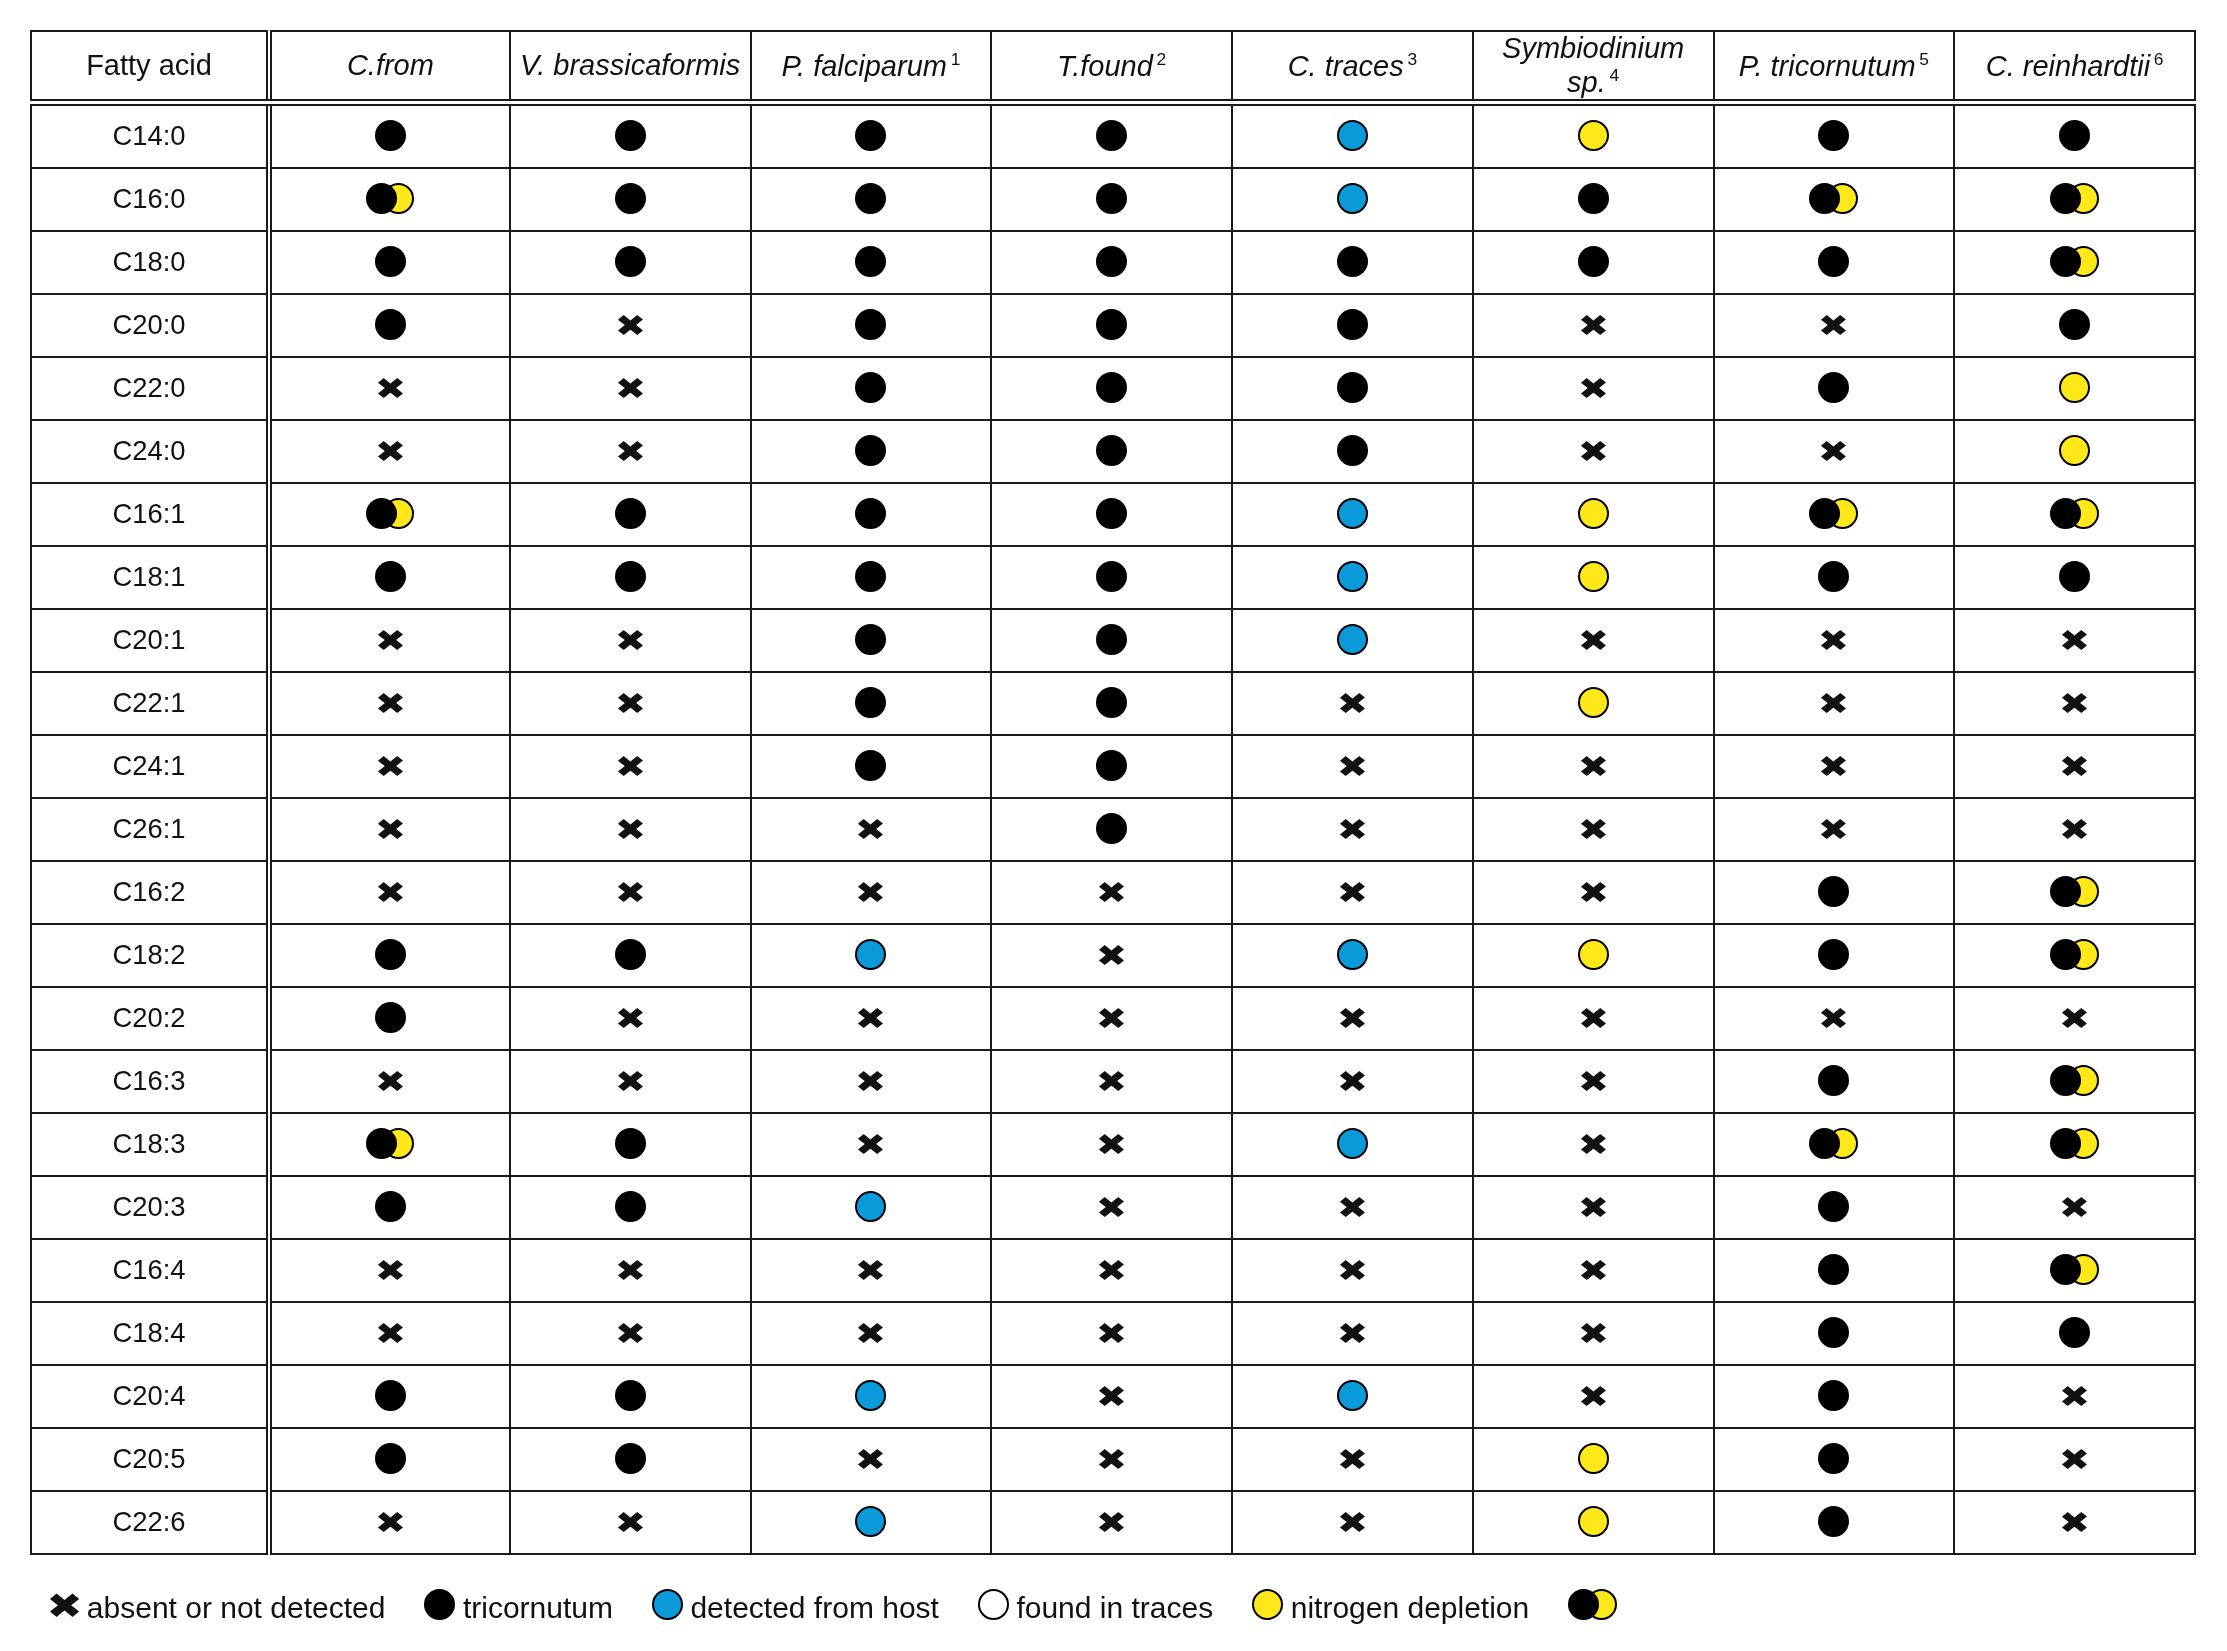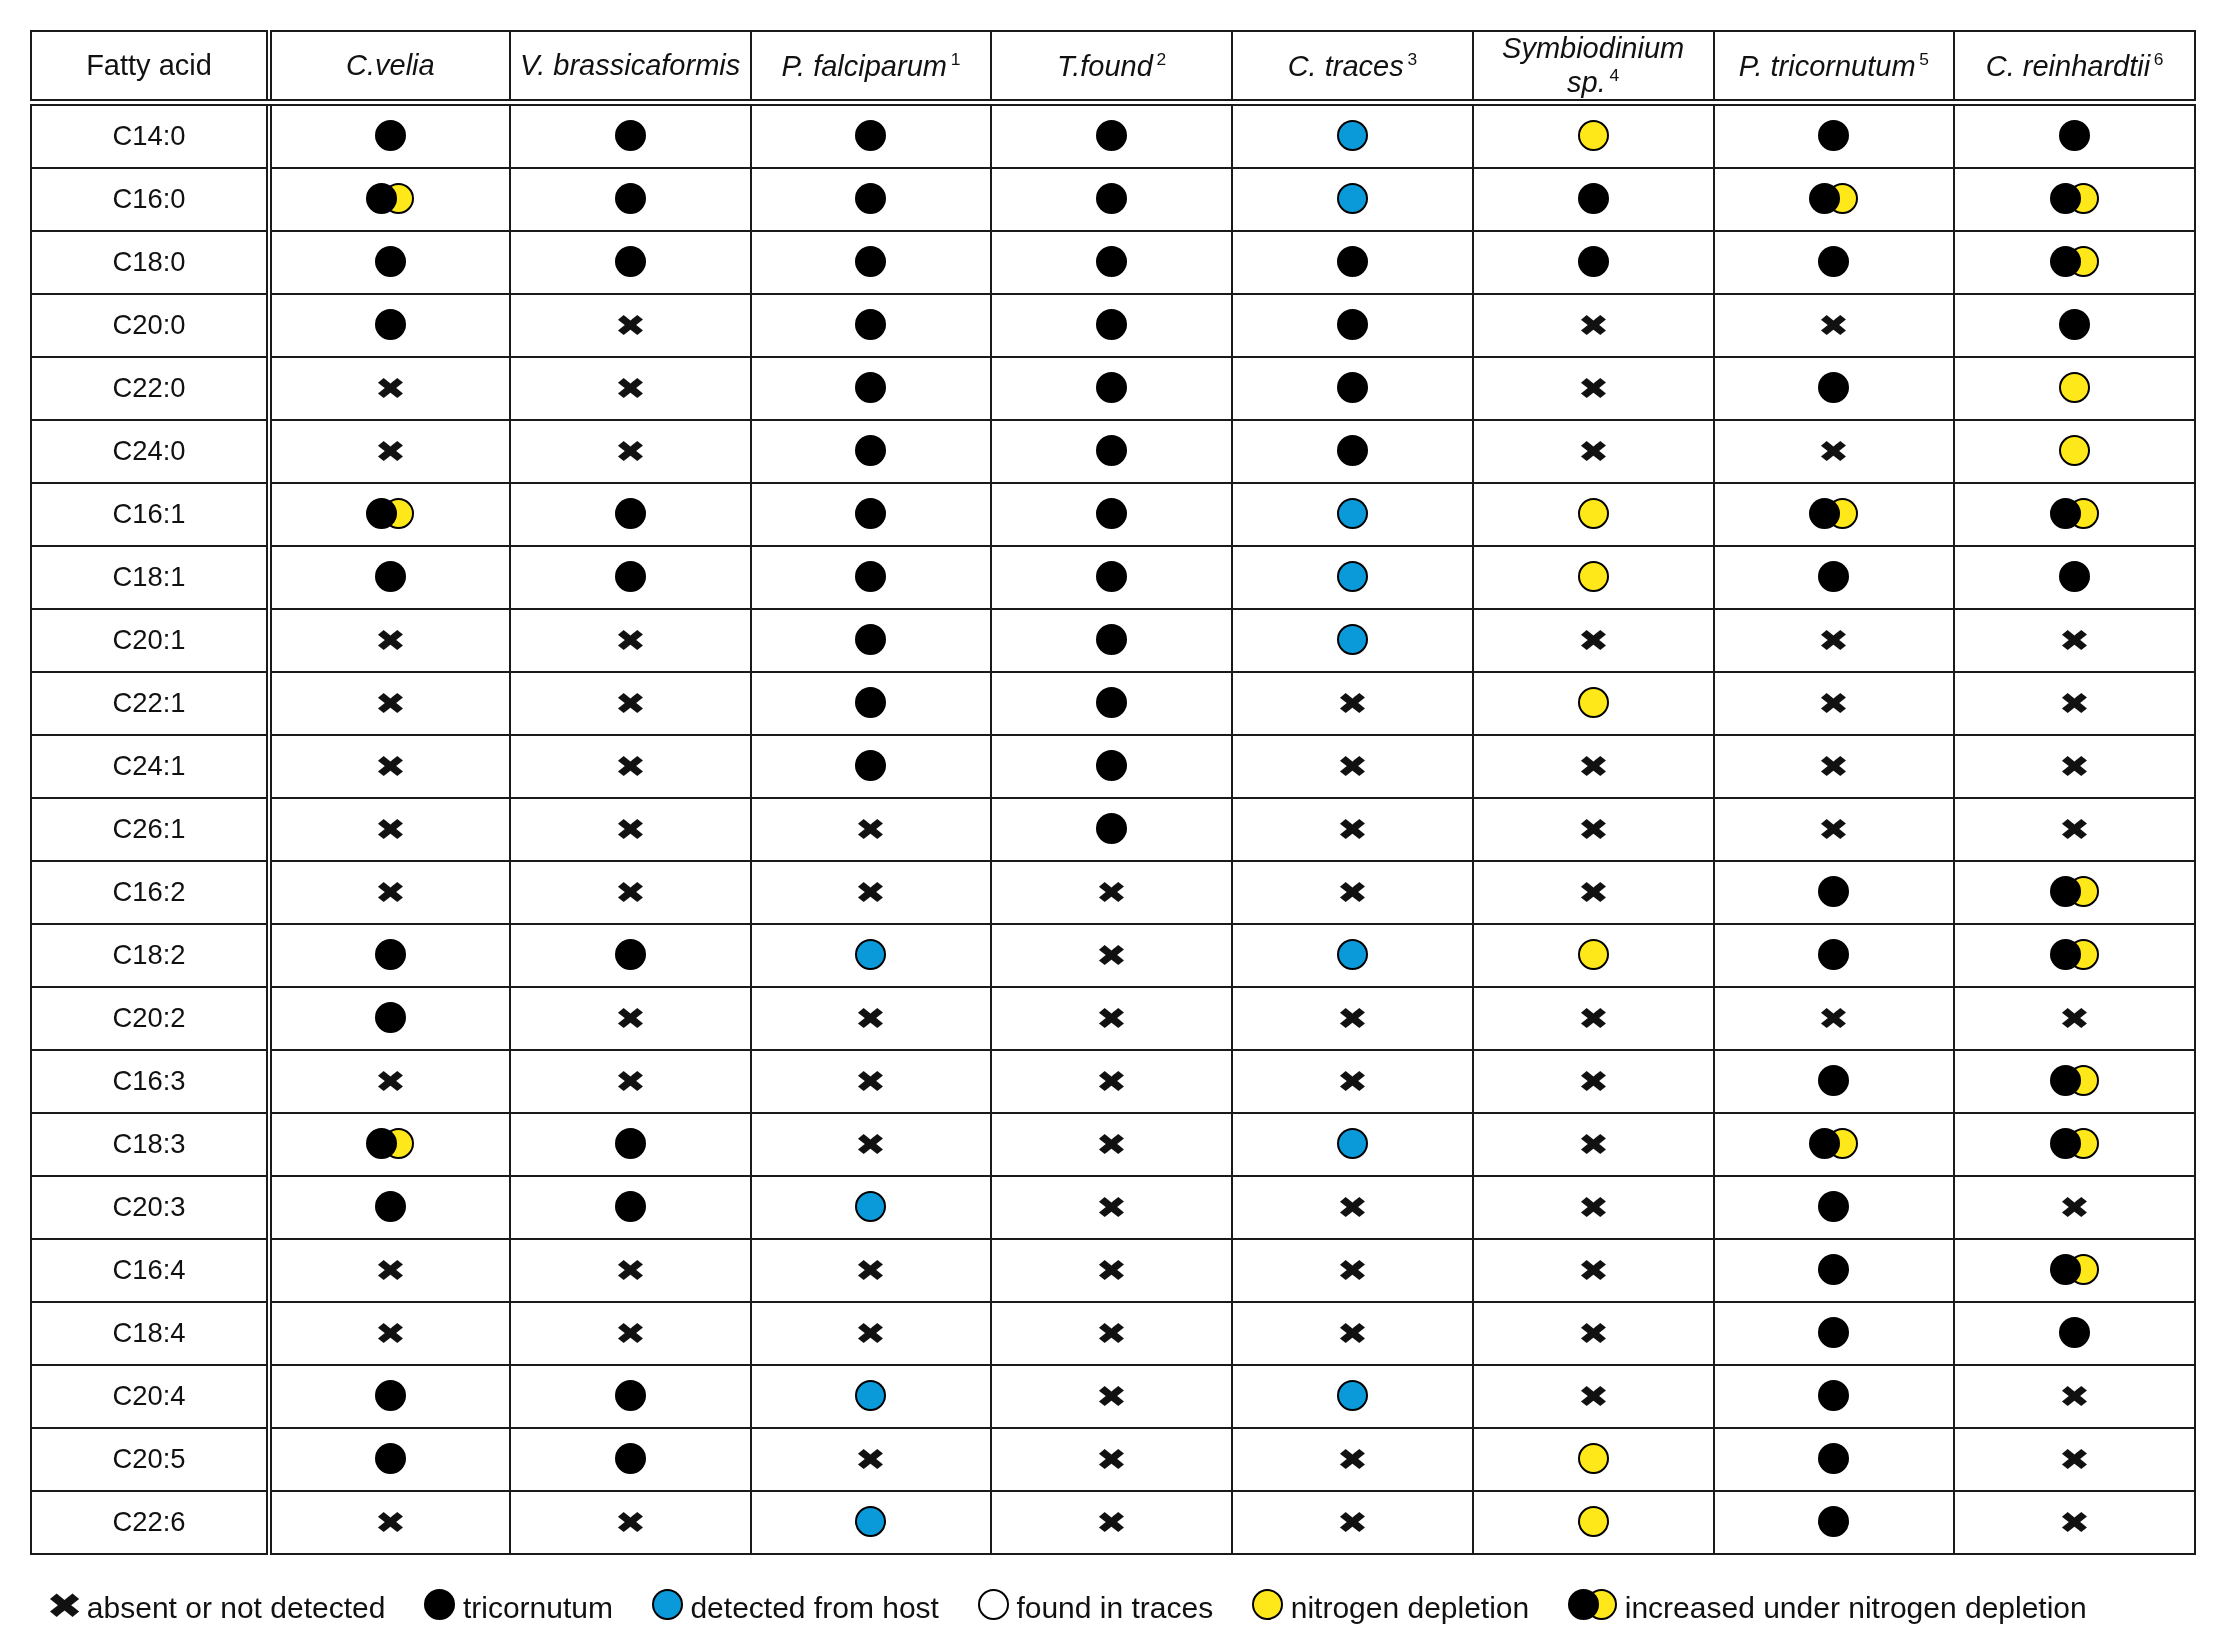--- a/index.html
+++ b/index.html
@@ -46,21 +46,21 @@
         <col>
         <col>
         <col>
         <col>
         <col>
         <col>
       </colgroup>
     <thead>
       <tr id="head-row">
         <th class="fa-h">Fatty acid</th>
-      <th class="sp"><span>C.velia</span></th>
+      <th class="sp"><span>C.from</span></th>
           <th class="sp"><span>V. brassicaformis</span></th>
           <th class="sp"><span>P. falciparum</span><sup>1</sup></th>
           <th class="sp"><span>T.found</span><sup>2</sup></th>
           <th class="sp"><span>C. traces</span><sup>3</sup></th>
           <th class="sp"><span>Symbiodinium sp.</span><sup>4</sup></th>
           <th class="sp"><span>P. tricornutum</span><sup>5</sup></th>
           <th class="sp"><span>C. reinhardtii</span><sup>6</sup></th>
         </tr>
     </thead>
     <tbody id="body-rows">
@@ -337,16 +337,15 @@
     <div class="lg-item">
       <span class="mk"><span class="dot T"></span></span>
       <span class="lbl">found in traces</span>
     </div>
     <div class="lg-item">
       <span class="mk"><span class="dot N"></span></span>
       <span class="lbl">nitrogen depletion</span>
     </div>
     <div class="lg-item">
       <span class="mk"><span class="inc"><span class="y"></span><span class="b"></span></span></span>
-      <span class="lbl">increased under nitrogen depletion</span>
     </div>
   </div>
 
 
 </body></html>

